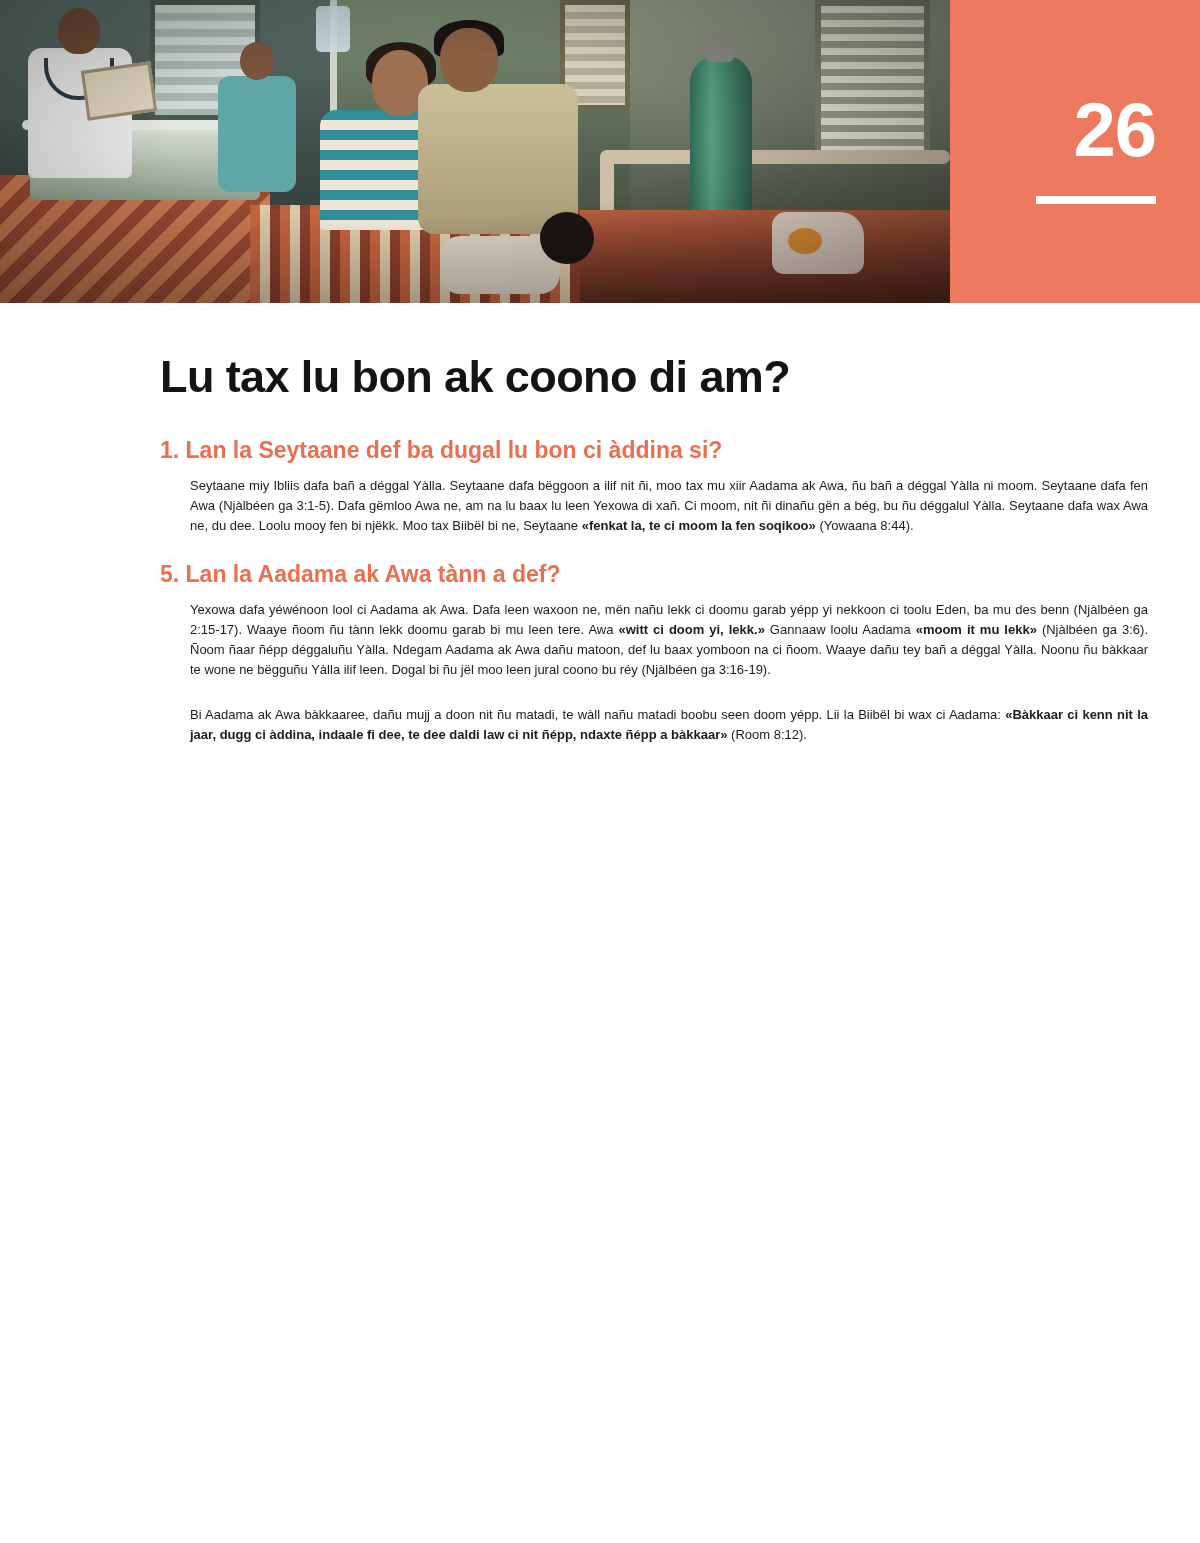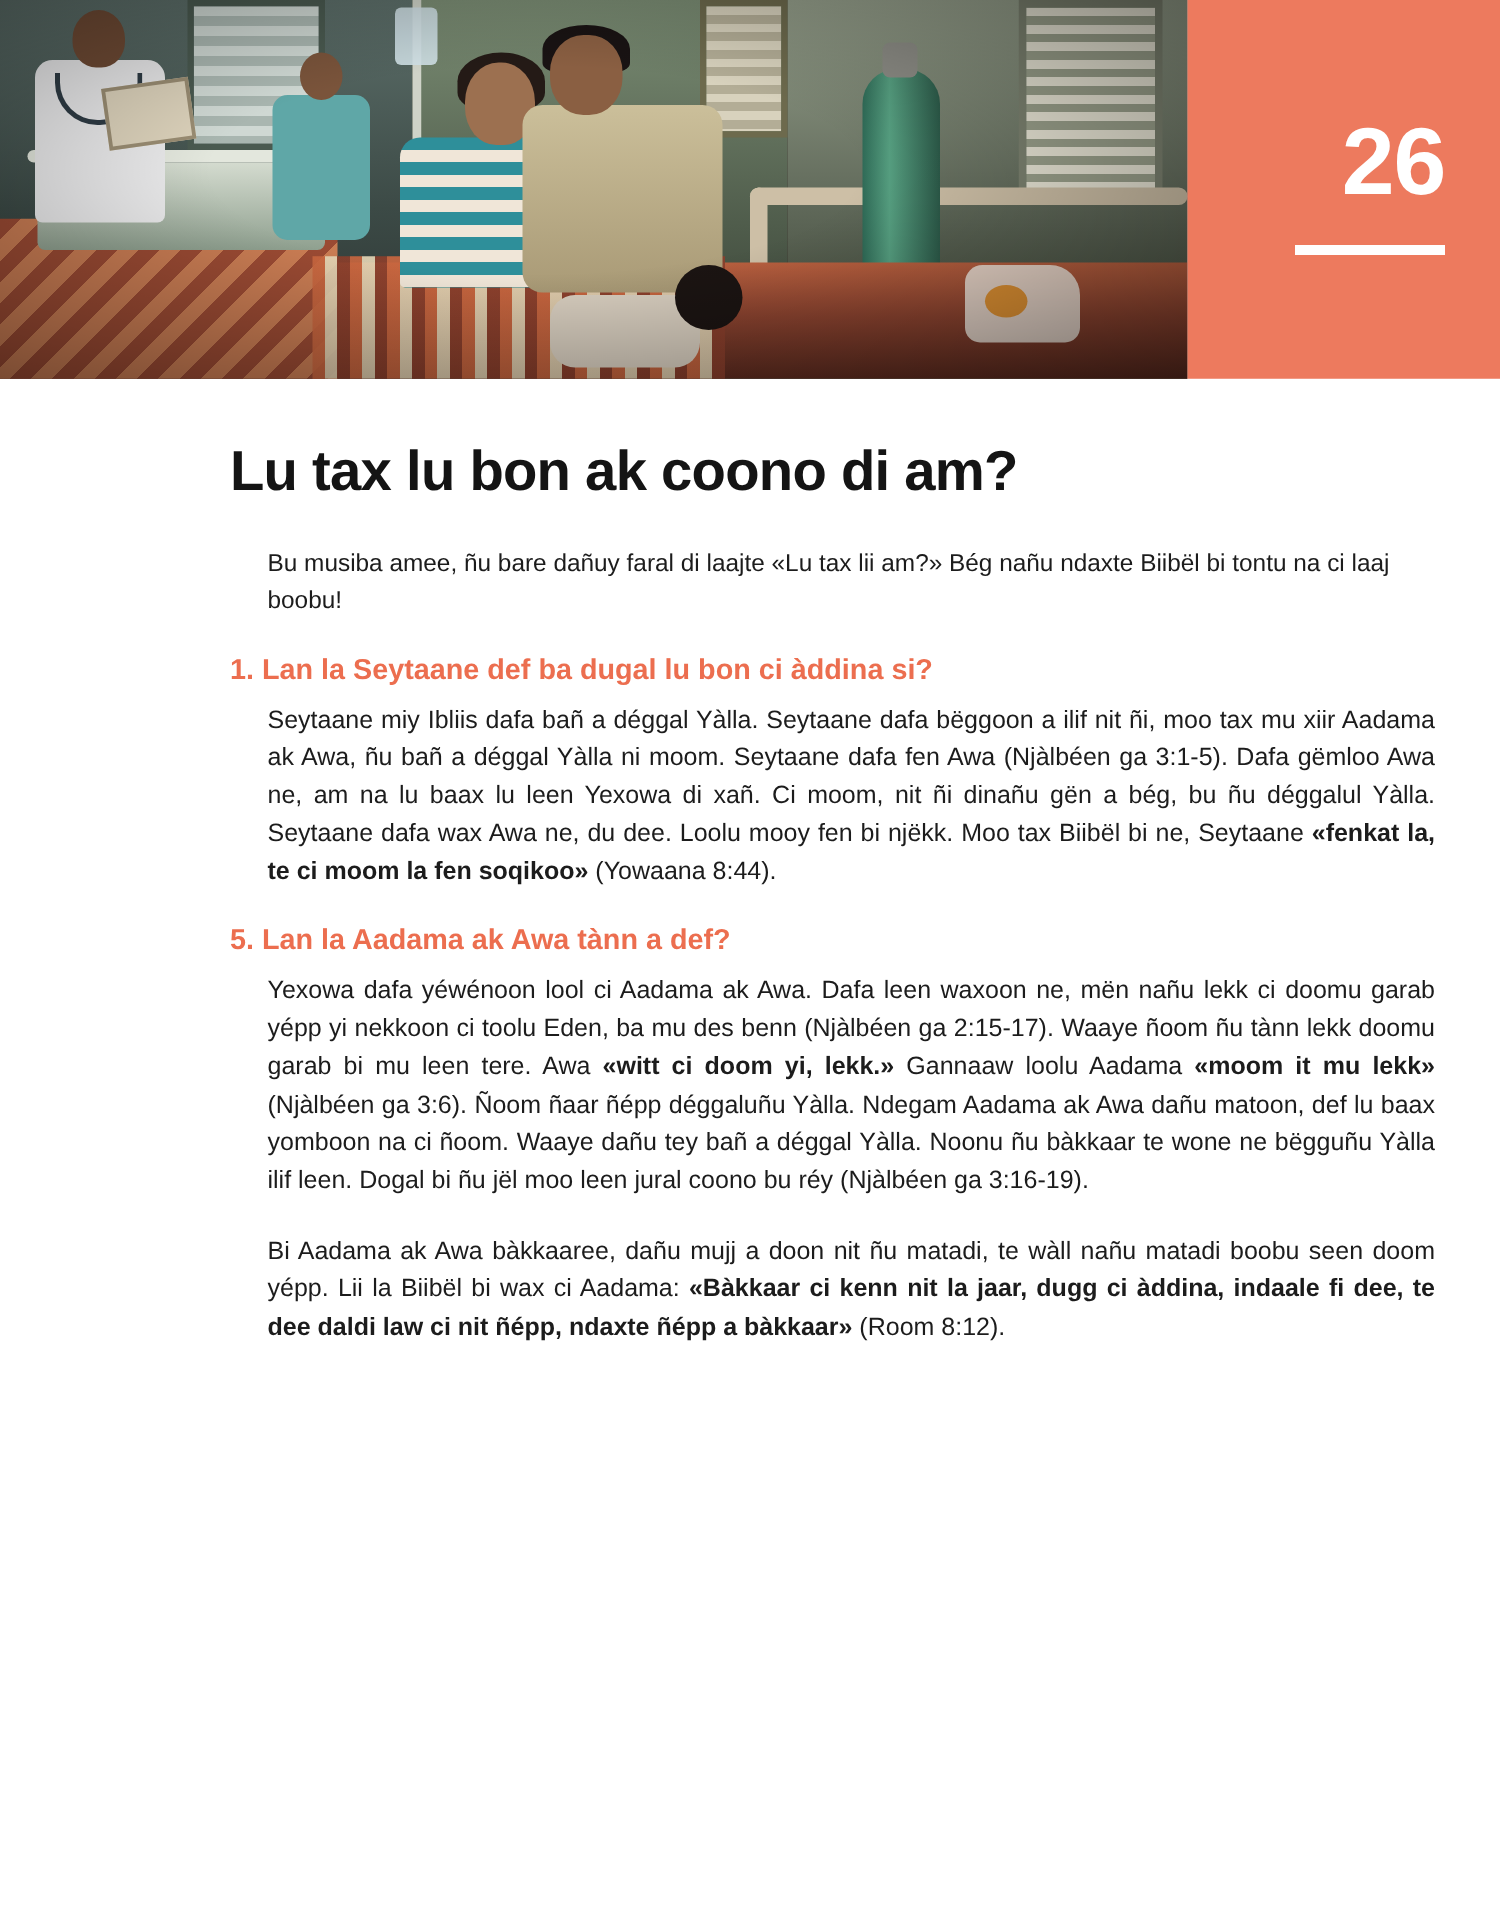--- a/index.html
+++ b/index.html
@@ -207,21 +207,20 @@
     right: 44px;
     top: 196px;
     width: 120px;
     height: 8px;
     background: #ffffff;
   }
 
   
   .content {
     padding: 48px 52px 0 160px;
-    margin-left: 24px;
   }
 
   h1.title {
     font-size: 45px;
     font-weight: 700;
     letter-spacing: -0.6px;
     margin: 0 0 34px 0;
     color: #141414;
   }
 
@@ -234,21 +233,21 @@
 
   .q-heading {
     color: #ec6e4f;
     font-size: 23px;
     font-weight: 700;
     margin: 0 0 12px 0;
   }
 
   .para {
     margin: 0 0 22px 30px;
-    font-size: 20px;
+    font-size: 13px;
     line-height: 1.52;
     text-align: justify;
     color: #1c1c1c;
   }
   .para.last { margin-bottom: 26px; }
   .para b { font-weight: 700; }
 
   .block { margin-bottom: 8px; }
 </style>
 </head>
@@ -294,21 +293,20 @@
       <div class="vignette"></div>
     </div>
     <div class="page-number-block">
       <div class="page-number">26</div>
       <div class="page-number-rule"></div>
     </div>
   </div>
 
   <div class="content">
     <h1 class="title">Lu tax lu bon ak coono di am?</h1>
-    <p class="intro">Bu musiba amee, ñu bare dañuy faral di laajte «Lu tax lii am?» Bég nañu ndaxte Biibël bi tontu na ci laaj boobu!</p>
     <div id="sections">
         <div class="block">
           <div class="q-heading">1. Lan la Seytaane def ba dugal lu bon ci àddina si?</div>
           <p class="para last"><span>Seytaane miy Ibliis dafa bañ a déggal Yàlla. Seytaane dafa bëggoon a ilif nit ñi, moo tax mu xiir Aadama ak Awa, ñu bañ a déggal Yàlla ni moom. Seytaane dafa fen Awa (Njàlbéen ga 3:1-5). Dafa gëmloo Awa ne, am na lu baax lu leen Yexowa di xañ. Ci moom, nit ñi dinañu gën a bég, bu ñu déggalul Yàlla. Seytaane dafa wax Awa ne, du dee. Loolu mooy fen bi njëkk. Moo tax Biibël bi ne, Seytaane </span><b>«fenkat la, te ci moom la fen soqikoo»</b><span> (Yowaana 8:44).</span></p>
         </div>
         <div class="block">
           <div class="q-heading">5. Lan la Aadama ak Awa tànn a def?</div>
           <p class="para last"><span>Yexowa dafa yéwénoon lool ci Aadama ak Awa. Dafa leen waxoon ne, mën nañu lekk ci doomu garab yépp yi nekkoon ci toolu Eden, ba mu des benn (Njàlbéen ga 2:15-17). Waaye ñoom ñu tànn lekk doomu garab bi mu leen tere. Awa </span><b>«witt ci doom yi, lekk.»</b><span> Gannaaw loolu Aadama </span><b>«moom it mu lekk»</b><span> (Njàlbéen ga 3:6). Ñoom ñaar ñépp déggaluñu Yàlla. Ndegam Aadama ak Awa dañu matoon, def lu baax yomboon na ci ñoom. Waaye dañu tey bañ a déggal Yàlla. Noonu ñu bàkkaar te wone ne bëgguñu Yàlla ilif leen. Dogal bi ñu jël moo leen jural coono bu réy (Njàlbéen ga 3:16-19).</span></p>
         </div>
         <div class="block">

